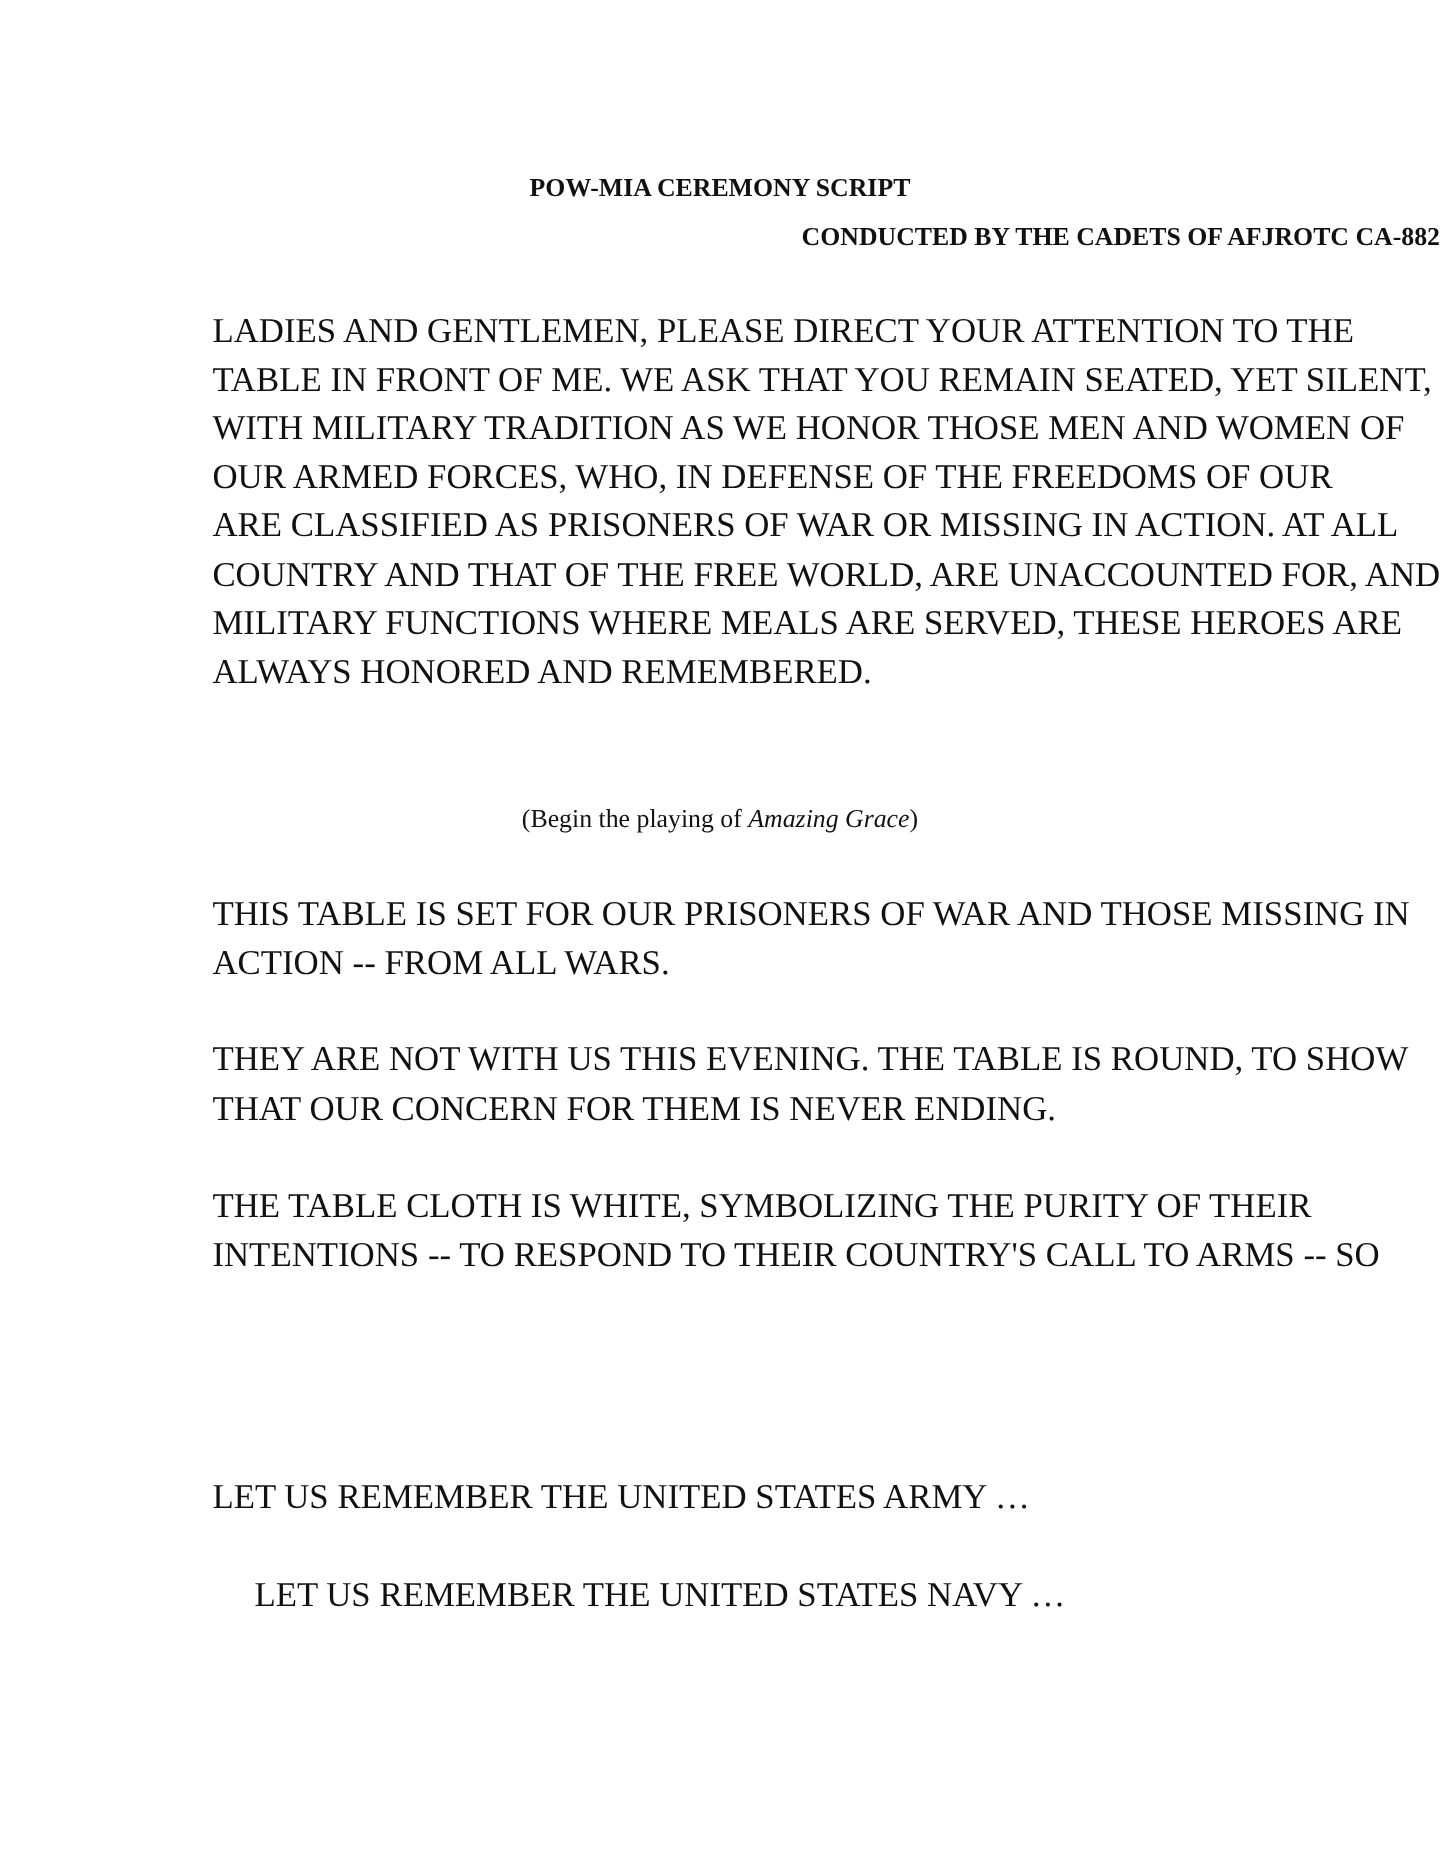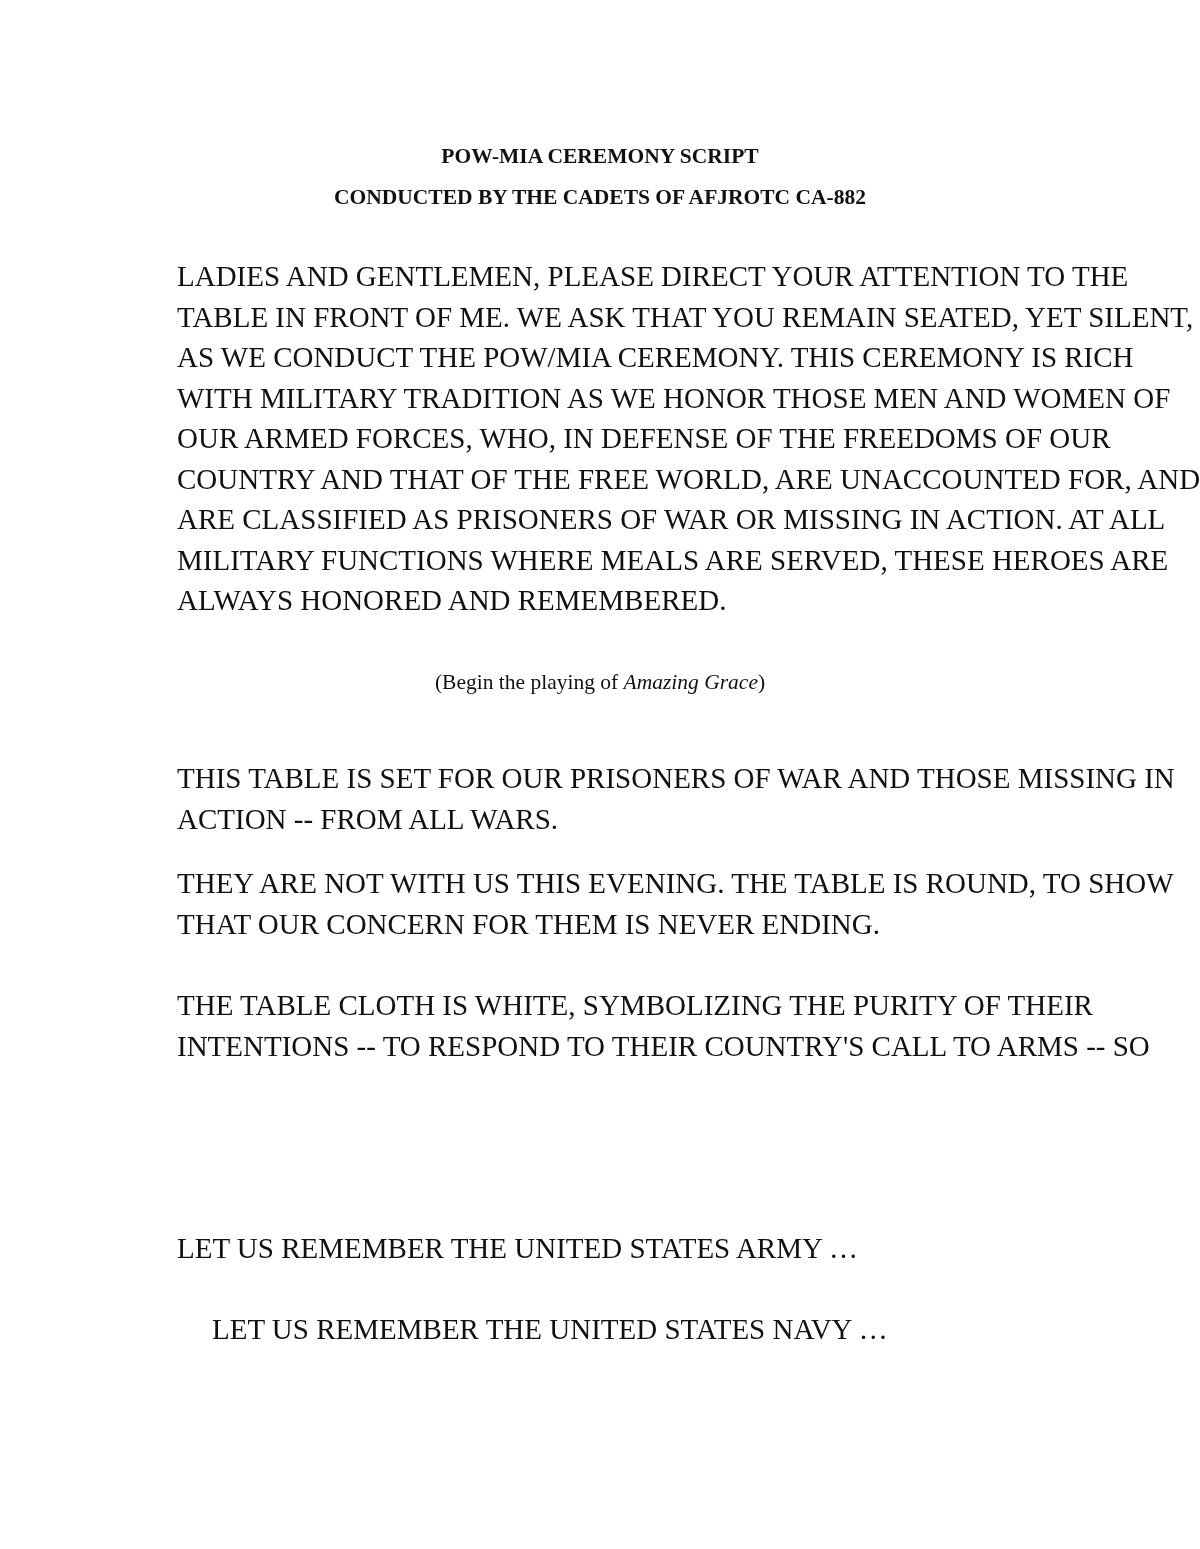--- a/index.html
+++ b/index.html
@@ -27,21 +27,21 @@
       position: absolute;
       left: 0;
       width: 1200px;
       text-align: center;
       font-weight: bold;
       font-size: 21.5px;
       line-height: 26px;
       letter-spacing: 0px;
     }
     .title.t1 { top: 143px; }
-    .title.t2 { top: 184px; }
+    .title.t2 { top: 184px; text-align: right; }
 
     .para {
       position: absolute;
       left: 177px;
       width: 860px;
       font-size: 29px;
       line-height: 40.5px;
       white-space: nowrap;
     }
     .para .line {
@@ -62,34 +62,33 @@
 <body>
 
 <div class="page">
 
   <div class="title t1">POW-MIA CEREMONY SCRIPT</div>
   <div class="title t2">CONDUCTED BY THE CADETS OF AFJROTC CA-882</div>
 
   <div class="para" style="top:256px;">
     <span class="line">LADIES AND GENTLEMEN, PLEASE DIRECT YOUR ATTENTION TO THE</span>
     <span class="line">TABLE IN FRONT OF ME.  WE ASK THAT YOU REMAIN SEATED, YET SILENT,</span>
-    <span class="line">AS WE CONDUCT THE POW/MIA CEREMONY.  THIS CEREMONY IS RICH</span>
     <span class="line">WITH MILITARY TRADITION AS WE HONOR THOSE MEN AND WOMEN OF</span>
     <span class="line">OUR ARMED FORCES, WHO, IN DEFENSE OF THE FREEDOMS OF OUR</span>
+    <span class="line">ARE CLASSIFIED AS PRISONERS OF WAR OR MISSING IN ACTION.  AT ALL</span>
     <span class="line">COUNTRY AND THAT OF THE FREE WORLD, ARE UNACCOUNTED FOR, AND</span>
-    <span class="line">ARE CLASSIFIED AS PRISONERS OF WAR OR MISSING IN ACTION.  AT ALL</span>
     <span class="line">MILITARY FUNCTIONS WHERE MEALS ARE SERVED, THESE HEROES ARE</span>
     <span class="line">ALWAYS HONORED AND REMEMBERED.</span>
   </div>
 
   <div class="direction" style="top:669px;">
     <span>(Begin the playing of </span><em>Amazing Grace</em><span>)</span>
   </div>
 
-  <div class="para" style="top:742px;margin-top:16px;">
+  <div class="para" style="top:742px;">
     <span class="line">THIS TABLE IS SET FOR OUR PRISONERS OF WAR AND THOSE MISSING IN</span>
     <span class="line">ACTION -- FROM ALL WARS.</span>
   </div>
 
   <div class="para" style="top:863px;">
     <span class="line">THEY ARE NOT WITH US THIS EVENING.  THE TABLE IS ROUND, TO SHOW</span>
     <span class="line">THAT OUR CONCERN FOR THEM IS NEVER ENDING.</span>
   </div>
 
   <div class="para" style="top:985px;">

